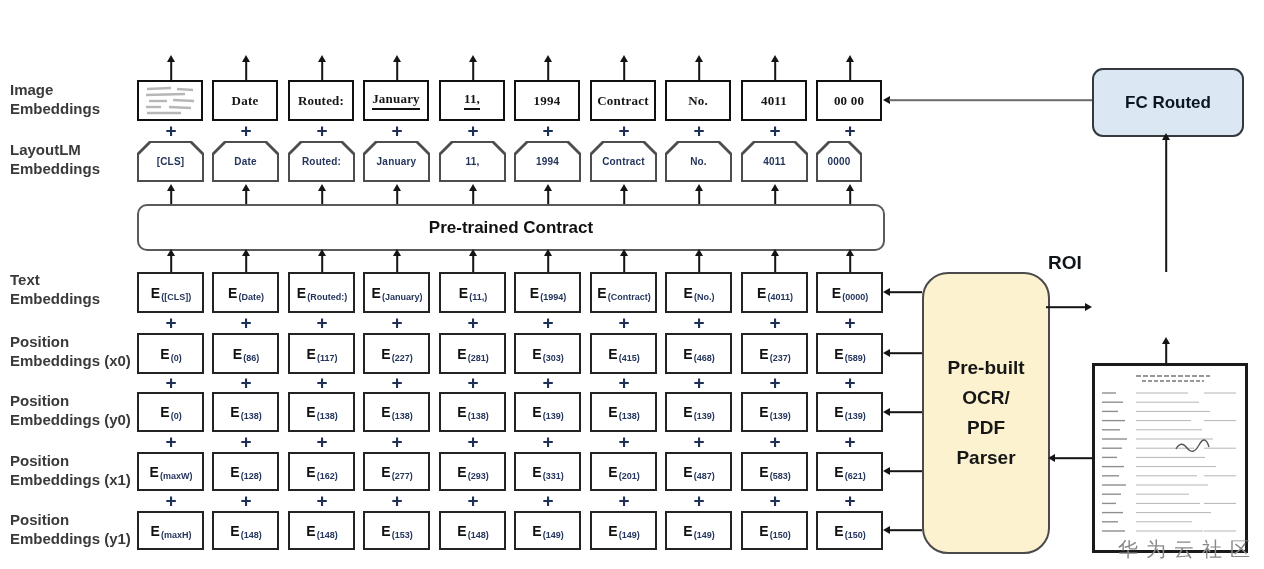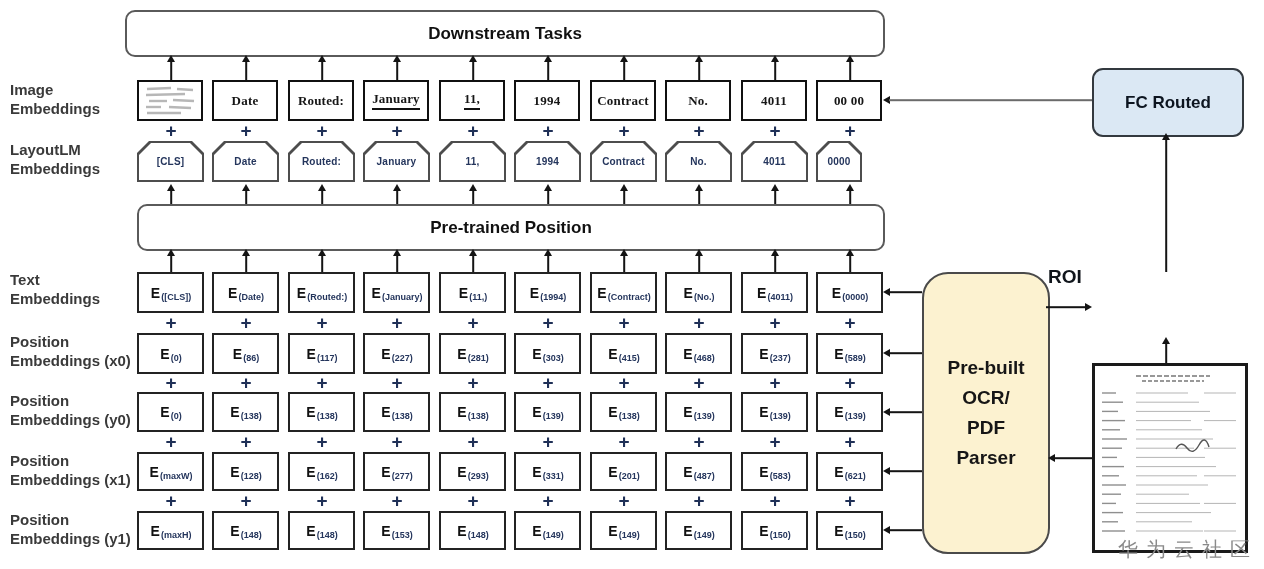--- a/index.html
+++ b/index.html
@@ -8,21 +8,21 @@
   .rowlabel{position:absolute;left:10px;font-weight:bold;font-size:15px;color:#3a3a3a;line-height:19px;}
   .rowlabel span{display:block;}
   .bigbox{position:absolute;border:2px solid #5a5a5a;border-radius:10px;background:#fff;
           display:flex;align-items:center;justify-content:center;font-weight:bold;font-size:17px;color:#111;}
   .bluebox{position:absolute;border:2px solid #33393f;border-radius:11px;background:#dbe8f4;
           display:flex;align-items:center;justify-content:center;font-weight:bold;font-size:17px;color:#0d1520;}
   .parserbox{position:absolute;left:922px;top:272px;width:124px;height:278px;background:#fcf2d0;
           border:2.5px solid #4a4a4a;border-radius:26px;display:flex;align-items:center;justify-content:center;}
   .parserbox .lines{font-weight:bold;font-size:19px;color:#161616;line-height:30px;text-align:center;}
   .parserbox .lines span{display:block;}
-  .roi{position:absolute;left:1048px;top:266px;font-weight:bold;font-size:19px;color:#10151b;}
+  .roi{position:absolute;left:1048px;top:252px;font-weight:bold;font-size:19px;color:#10151b;}
   .ebox{position:absolute;background:#fff;border:2px solid #232323;display:flex;align-items:center;justify-content:center;}
   .imgcell{position:absolute;background:#fff;border:2.5px solid #101010;display:flex;align-items:center;justify-content:center;}
   .word{font-family:"Liberation Serif",serif;font-weight:bold;font-size:13px;color:#161616;letter-spacing:.2px;}
   .word.u{border-bottom:2.5px solid #111;padding-bottom:1px;}
   .cham{position:absolute;background:#4d4d4d;}
   .cham,.chamIn{clip-path:polygon(12px 0,calc(100% - 12px) 0,100% 12px,100% 100%,0 100%,0 12px);}
   .chamIn{position:absolute;inset:2px;background:#fff;display:flex;align-items:center;justify-content:center;
           font-weight:bold;font-size:10px;color:#24355c;letter-spacing:.2px;}
   .eS{font-weight:bold;font-size:14px;color:#111;}
   .eSub{font-weight:bold;font-size:9px;color:#24355c;position:relative;top:4px;left:1px;}
@@ -65,22 +65,21 @@
   </div>
   <div class="rowlabel" style="top:451px">
     <span>Position</span>
     <span>Embeddings (x1)</span>
   </div>
   <div class="rowlabel" style="top:510px">
     <span>Position</span>
     <span>Embeddings (y1)</span>
   </div>
 
-  <div class="bigbox" style="left:125px;top:10px;width:756px;height:43px">Downstream Tasks</div>
-  <div class="bigbox" style="left:137px;top:204px;width:744px;height:43px">Pre-trained Position</div>
+  <div class="bigbox" style="left:137px;top:204px;width:744px;height:43px">Pre-trained Contract</div>
 
   <div class="bluebox" style="left:1092px;top:68px;width:148px;height:65px">FC Routed</div>
   <div class="parserbox">
     <div class="lines">
       <span>Pre-built</span>
       <span>OCR/</span>
       <span>PDF</span>
       <span>Parser</span>
     </div>
   </div>

